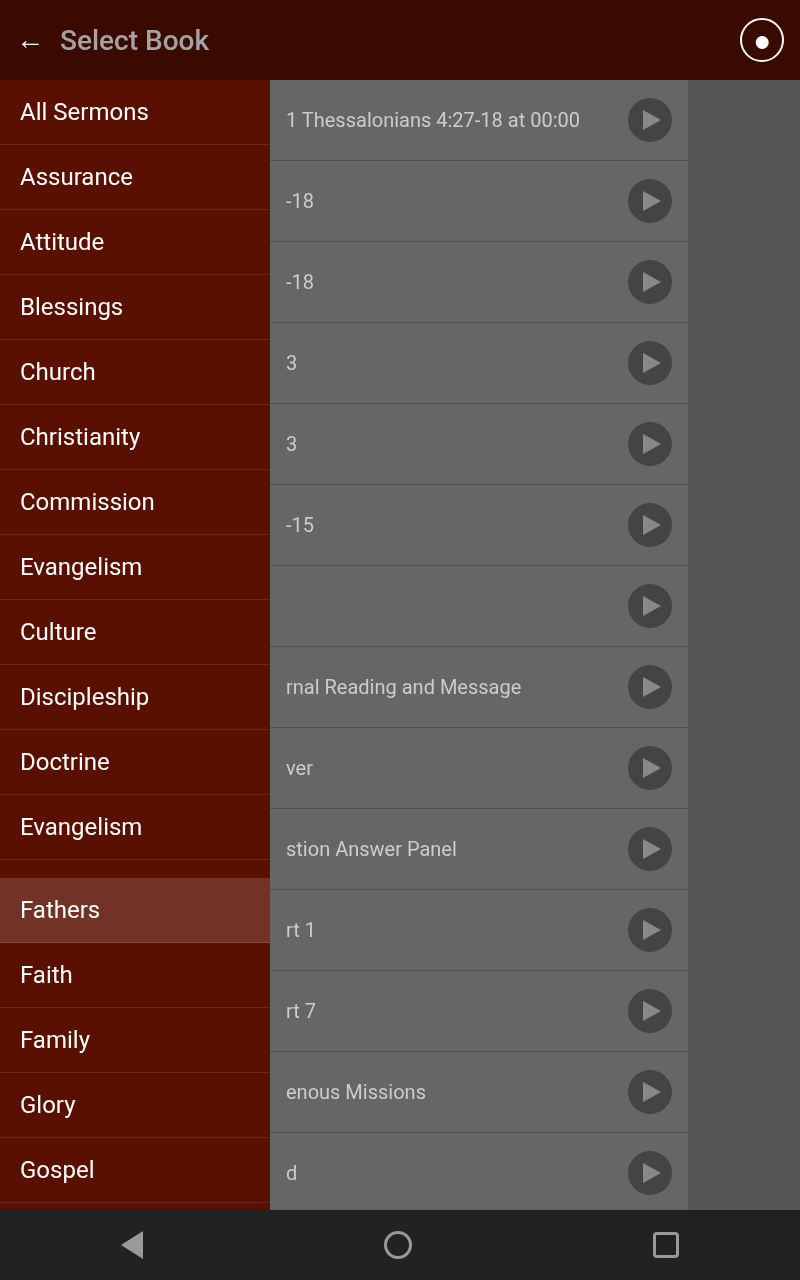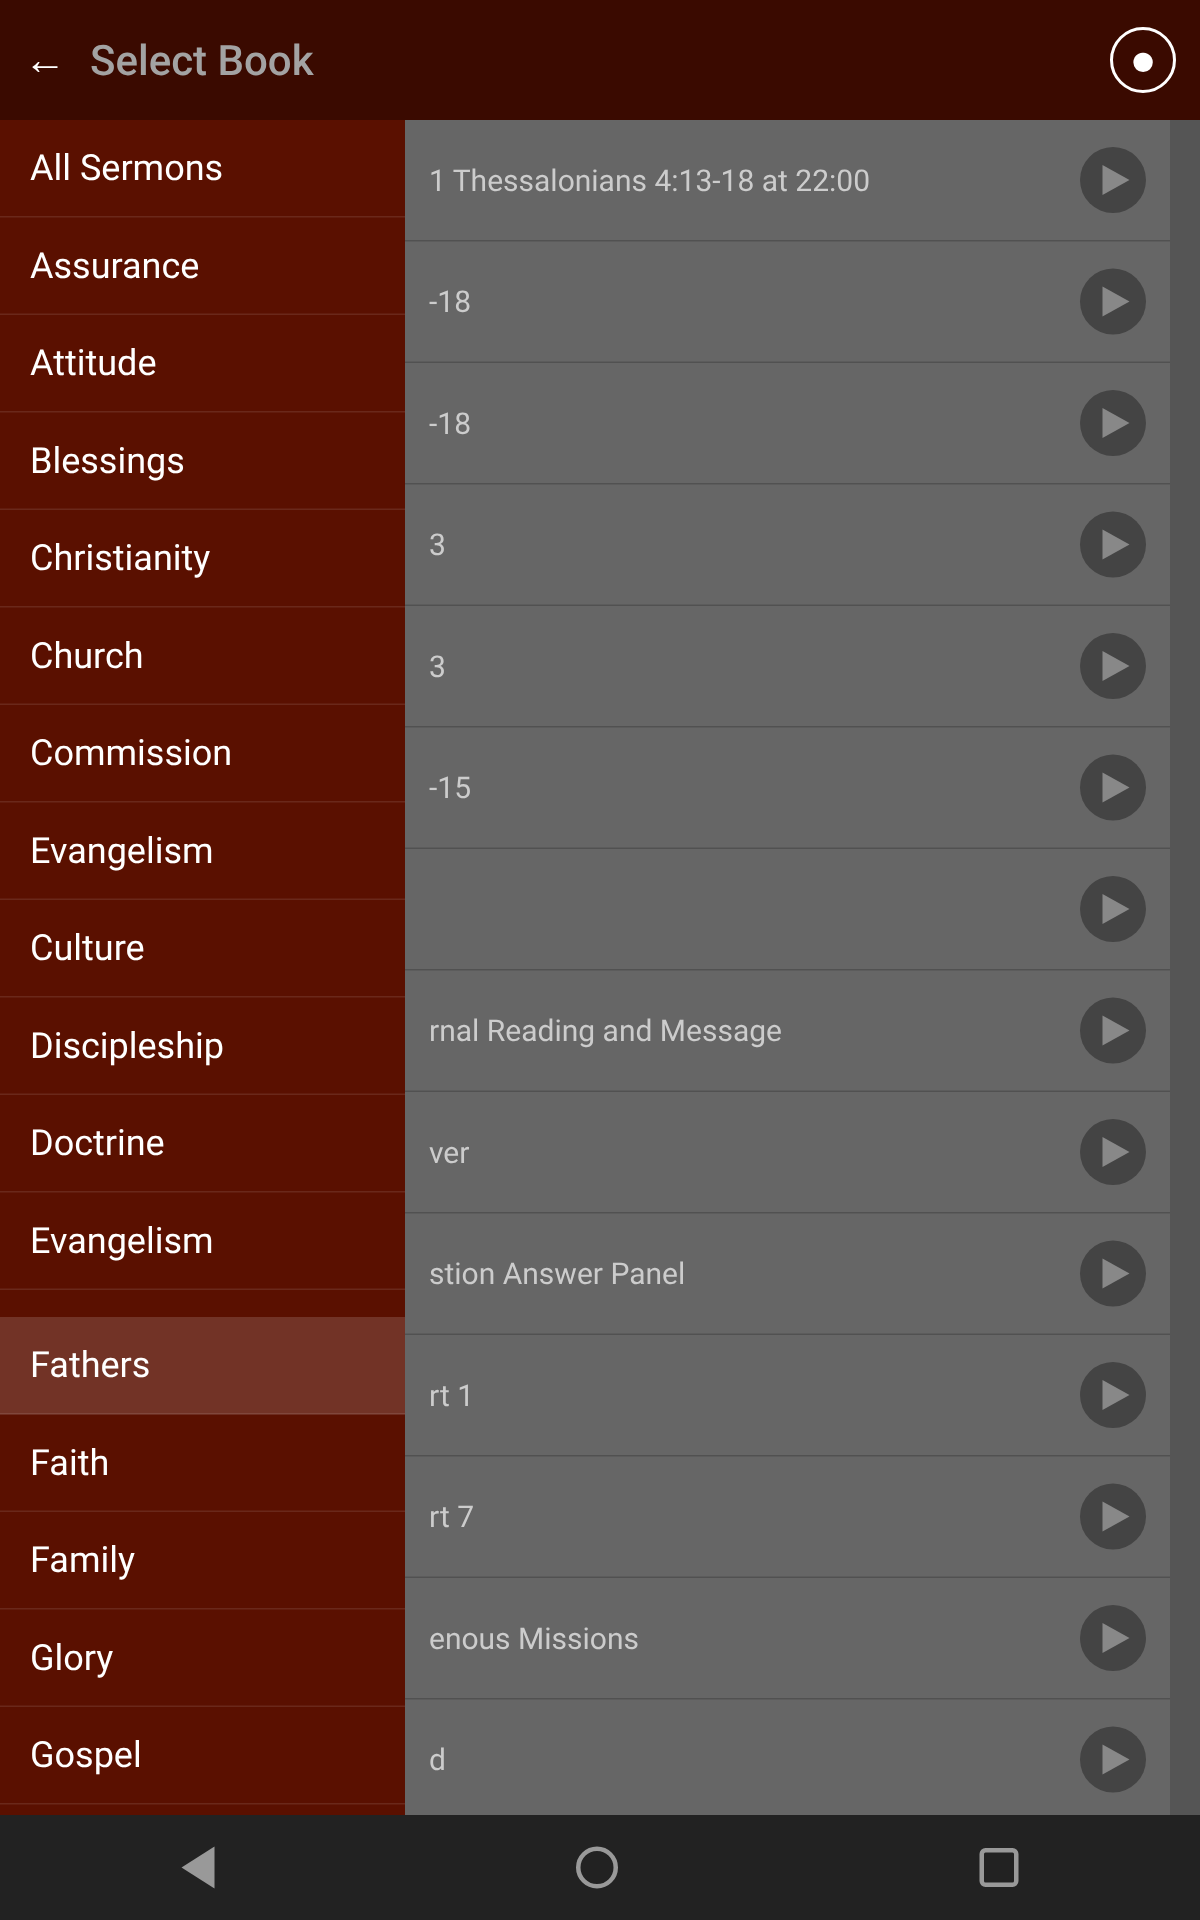--- a/index.html
+++ b/index.html
@@ -54,21 +54,21 @@
     .avatar-icon {
       color: white;
       font-size: 30px;
     }
 
     
     .main-container {
       position: absolute;
       top: 80px;
       left: 0;
-      width: 780px;
+      width: 688px;
       height: 1160px;
       display: flex;
     }
 
     
     .sidebar {
       width: 270px;
       height: 100%;
       background: #5a1000;
       overflow-y: auto;
@@ -200,24 +200,24 @@
     <div class="sidebar-item">
       <span>Assurance</span>
     </div>
     <div class="sidebar-item">
       <span>Attitude</span>
     </div>
     <div class="sidebar-item">
       <span>Blessings</span>
     </div>
     <div class="sidebar-item">
+      <span>Church</span>
+    </div>
+    <div class="sidebar-item">
       <span>Christianity</span>
-    </div>
-    <div class="sidebar-item">
-      <span>Church</span>
     </div>
     <div class="sidebar-item">
       <span>Commission</span>
     </div>
     <div class="sidebar-item">
       <span>Evangelism</span>
     </div>
     <div class="sidebar-item">
       <span>Culture</span>
     </div>
@@ -246,21 +246,21 @@
       <span>Gospel</span>
     </div>
     <div class="sidebar-item">
       <span>Grace</span>
     </div>
 
   </div>
 
   <div class="content-area">
     <div class="sermon-item">
-      <span class="sermon-title">1 Thessalonians 4:13-18 at 22:00</span>
+      <span class="sermon-title">1 Thessalonians 4:27-18 at 00:00</span>
       <button class="play-btn">
         <span class="play-icon"></span>
       </button>
     </div>
     <div class="sermon-item">
       <span class="sermon-title">-18</span>
       <button class="play-btn">
         <span class="play-icon"></span>
       </button>
     </div>

